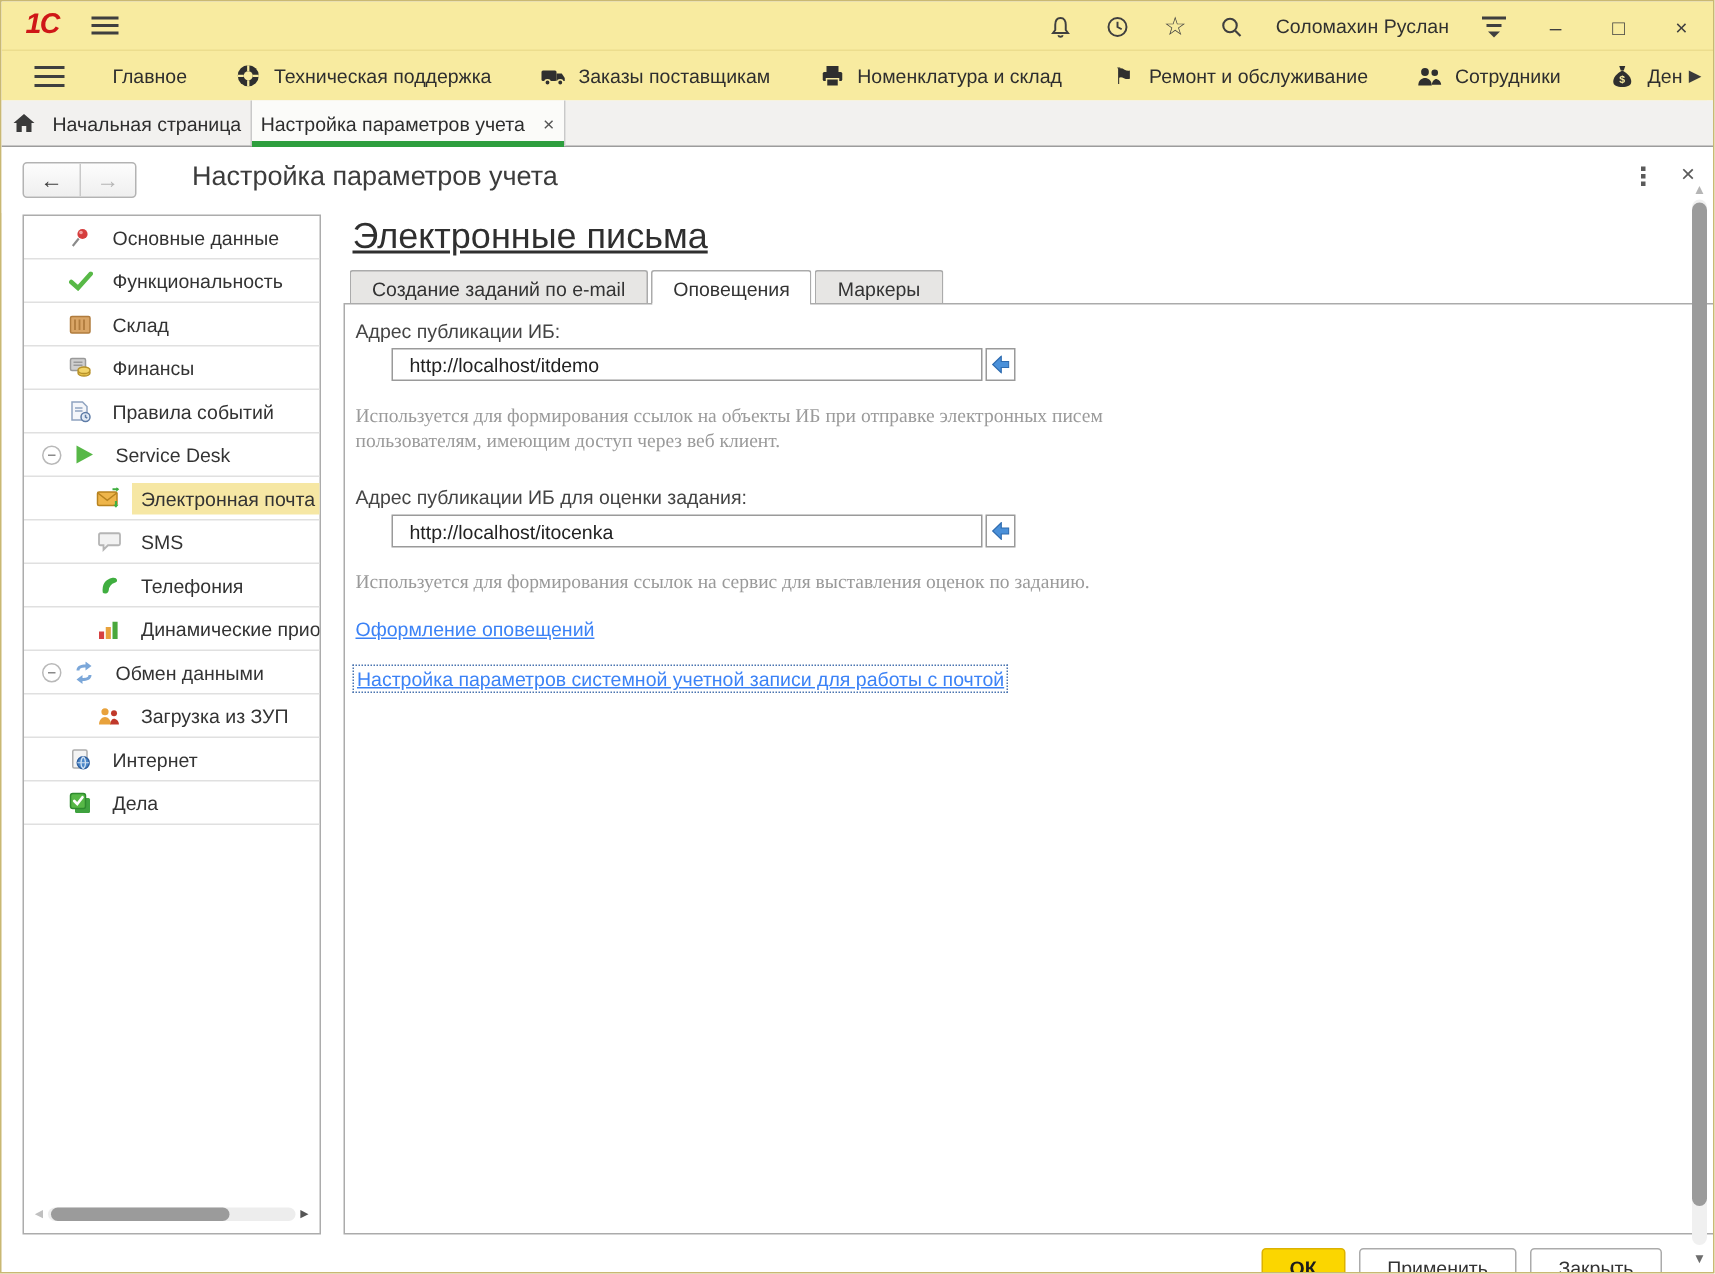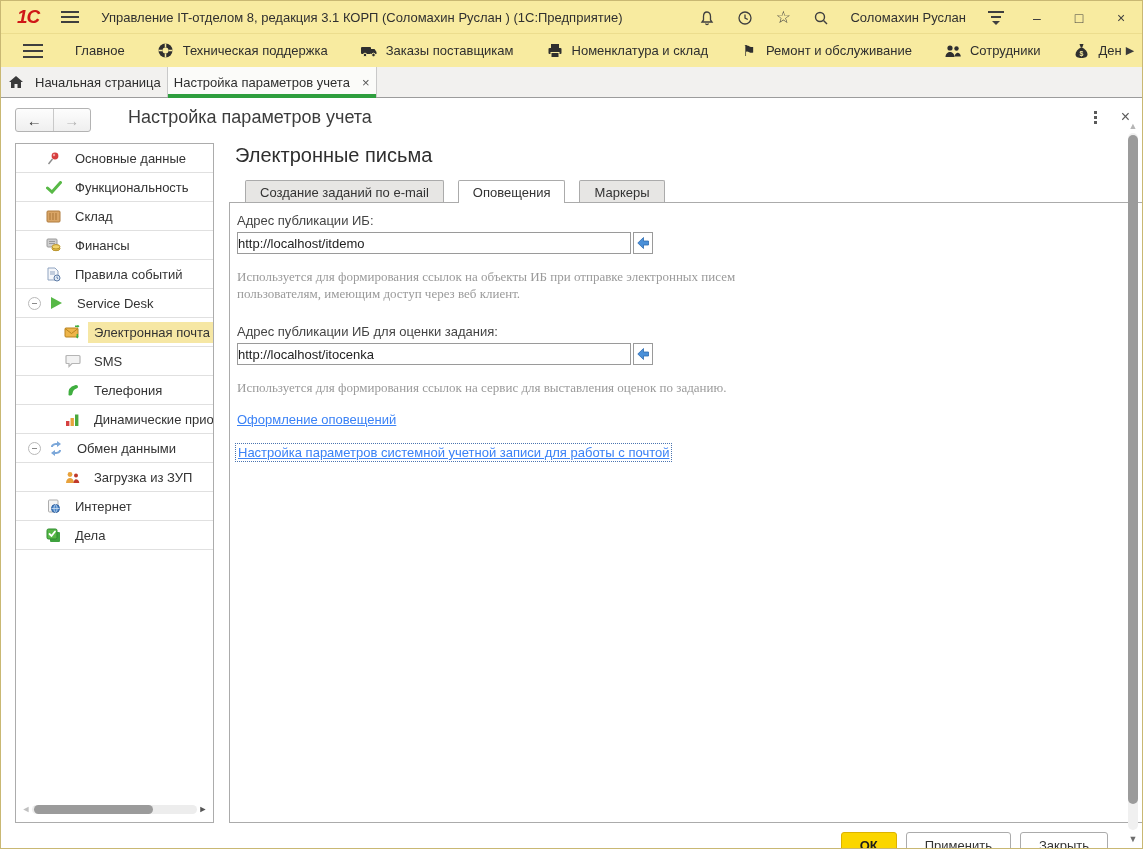--- a/index.html
+++ b/index.html
@@ -65,30 +65,30 @@
   .lv1 .side-icon { margin-left:29px; }
   .exp .side-icon { margin-left:6px; }
   .lv2 .side-icon { margin-left:48px; }
   .side-label { margin-left:7px; padding:3px 6px;text-align:right; }
   .side-row.selected .side-label { background:#f6e7a4; }
   .h-scroll { position:absolute; left:4px; right:4px; bottom:7px; height:12px; display:flex; align-items:center; }
   .h-scroll .arr { width:12px; font-size:9px; text-align:center; }
   .h-scroll .track { flex:1; height:9px; background:#ededed; border-radius:5px; position:relative; }
   .h-scroll .thumb { position:absolute; left:2px; top:0; height:9px; width:72%; background:#9b9b9b; border-radius:5px; }
   
-  .main-heading { position:absolute; left:234px; top:143px; font-size:20px; color:#2f2f2f; }
-  .ctabs { position:absolute; left:244px; top:179px; display:flex; height:23px;gap:12px; }
+  .main-heading { position:absolute; left:234px; top:143px; font-size:24px; color:#2f2f2f;text-decoration:underline; }
+  .ctabs { position:absolute; left:232px; top:179px; display:flex; height:23px; }
   .ctab { padding:0 14px; display:flex; align-items:center; border:1px solid #ababab; border-bottom:none; background:#e7e6e4; margin-right:2px; color:#333; cursor:pointer; border-radius:2px 2px 0 0; }
   .ctab.active { background:#fff; position:relative; z-index:2; }
   .ctab.active::after { content:""; position:absolute; left:0; right:0; bottom:-1px; height:2px; background:#fff; }
   .cpanel { position:absolute; left:228px; top:201px; width:976px; height:621px; border:1px solid #ababab; background:#fff; }
   .fgroup { margin:10px 0 0 7px; }
   .flabel { color:#444; margin-bottom:4px; }
   .frow { display:flex; align-items:stretch; }
-  .finput { width:394px; height:22px; border:1px solid #9a9a9a; padding:0 0; font:13px "Liberation Sans",sans-serif; color:#222; }
+  .finput { width:394px; height:22px; border:1px solid #9a9a9a; padding:0 11px; font:13px "Liberation Sans",sans-serif; color:#222;margin-left:24px; }
   .go-btn { width:20px; height:22px; margin-left:2px; border:1px solid #9a9a9a; background:#fff; display:flex; align-items:center; justify-content:center; cursor:pointer; }
   .fhint { color:#9a9a9a; margin:14px 0 0 7px; max-width:585px; line-height:17px;font-family:Liberation Serif, serif; }
   .plink { display:inline-block; color:#3b82f6; text-decoration:underline; margin:16px 0 0 7px; cursor:pointer; }
   .plink.focused { border:1px dotted #4a74b0; padding:1px 2px; margin-left:5px; }
   
   .v-scroll { position:absolute; right:3px; top:120px; bottom:0; width:12px; }
   .v-scroll .arr-up { position:absolute; top:0; left:0; width:12px; text-align:center; font-size:9px; color:#b5b5b5; }
   .v-scroll .track { position:absolute; top:12px; bottom:18px; left:1px; width:10px; background:#f0f0f0; border-radius:5px; }
   .v-scroll .thumb { position:absolute; top:2px; left:0; width:10px; height:96%; background:#9b9b9b; border-radius:5px; }
   .v-scroll .arr-dn { position:absolute; bottom:4px; left:0; width:12px; text-align:center; font-size:9px; color:#6d6d6d; }
@@ -101,21 +101,20 @@
 </head>
 <body>
 
 <div class="titlebar">
   <div class="logo-1c">1С</div>
   <div class="hamburger">
       <i></i>
       <i></i>
       <i></i>
     </div>
-  <div class="titlebar-title">Управление IT-отделом 8, редакция 3.1 КОРП (Соломахин Руслан )  (1С:Предприятие)</div>
   <div class="titlebar-right">
     <div class="tb-icon">
       <svg width="16" height="16" viewBox="0 0 16 16">
           <path d="M8 2 C5.5 2 4.5 4 4.5 6.5 L4.5 10 L3 12 L13 12 L11.5 10 L11.5 6.5 C11.5 4 10.5 2 8 2 Z" fill="none" stroke="#3f3f3f" stroke-width="1.3"></path>
           <path d="M6.5 13.5 A1.6 1.6 0 0 0 9.5 13.5" fill="none" stroke="#3f3f3f" stroke-width="1.3"></path>
         </svg>
     </div>
     <div class="tb-icon">
       <svg width="16" height="16" viewBox="0 0 16 16">
           <circle cx="8" cy="8" r="6" fill="none" stroke="#3f3f3f" stroke-width="1.3"></circle>

